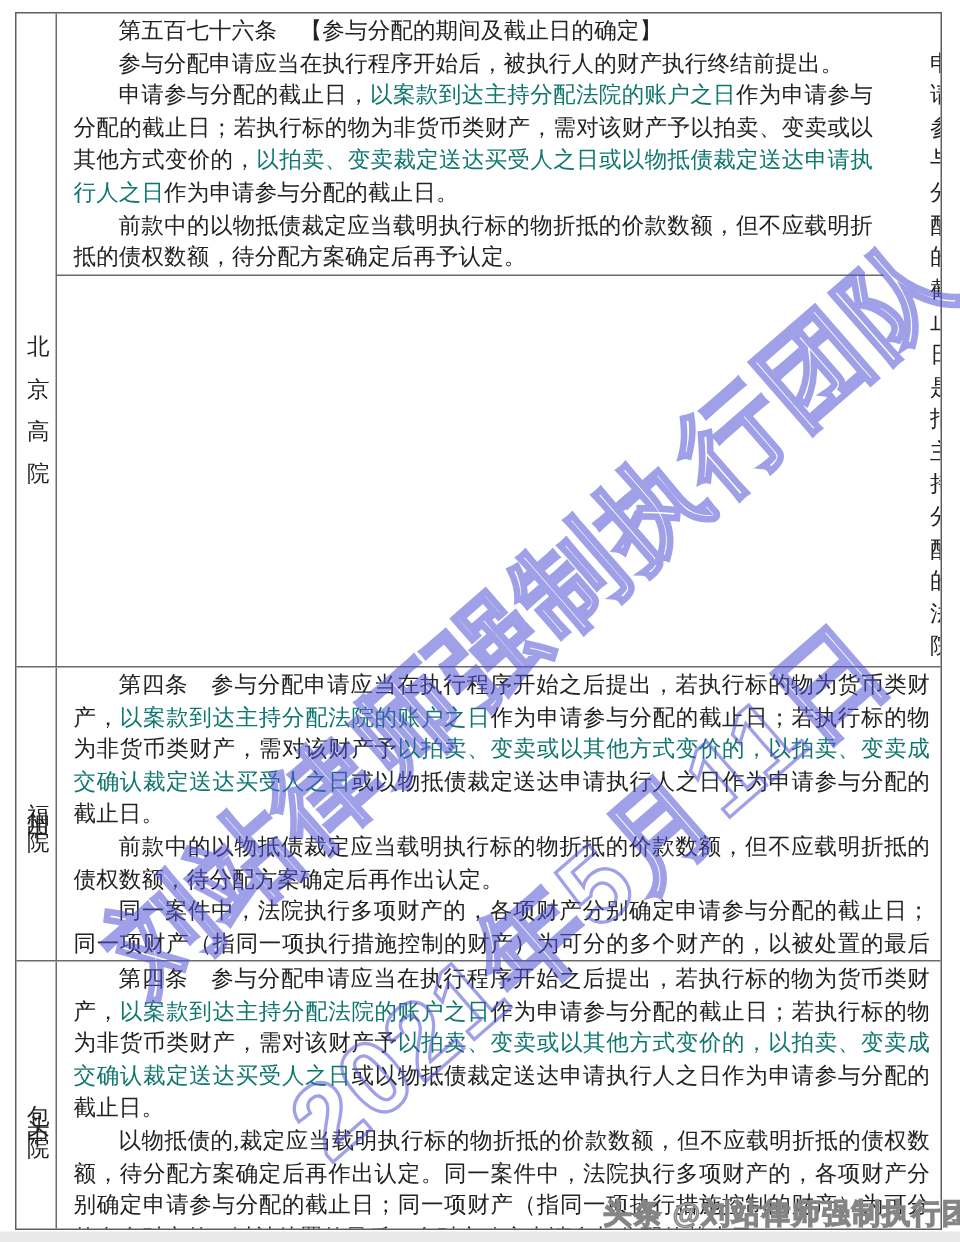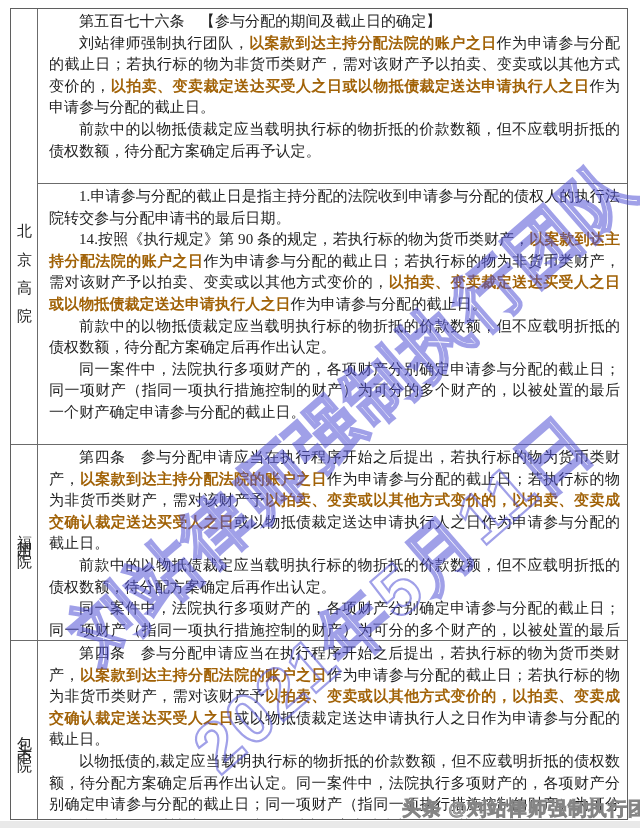--- a/index.html
+++ b/index.html
@@ -34,35 +34,35 @@
     writing-mode: vertical-rl;
     text-orientation: upright;
     font-size: 15px;
     color: #222222;
     line-height: 27px;
   }
   .gap-wide  { letter-spacing: 28px; transform: translateY(40px); }
   .gap-small { letter-spacing: 6px;  transform: translateY(-8px); }
   .gap-small2{ letter-spacing: 7px;  transform: translateY(8px); }
 
-  .content-cell { flex: 1; display: flex; flex-direction: column; overflow: hidden; }
+  .content-cell { flex: 1; display: flex; overflow: hidden; gap: 20px; }
   .section { padding: 2px 7px 0 11px; overflow: hidden; }
   .section.split { border-bottom: 1px solid #6b6b6b; }
   .sec-b1 { height: 175px; }
   .sec-fill { flex: 1; }
 
   .para {
     font-size: 15px;
     line-height: 21.6px;
     color: #222222;
     text-align: justify;
     text-indent: 2em;
     letter-spacing: 0.1px;
   }
-  .para .hl { color: #a16207; font-weight: bold; }
+  .para .hl { color: #0f766e; }
 
   
   .wm-diag {
     position: absolute;
     white-space: nowrap;
     font-family: "Liberation Sans", "DejaVu Sans", sans-serif;
     font-weight: bold;
     font-size: 70px;
     letter-spacing: 2px;
     color: transparent;
@@ -101,21 +101,22 @@
 
 <div class="doc">
 
   <div class="trow row-beijing">
     <div class="label-cell">
       <span class="court-text gap-wide">北京高院</span>
     </div>
     <div class="content-cell">
       <div class="section split sec-b1">
         <p class="para"><span>第五百七十六条　【参与分配的期间及截止日的确定】</span></p>
-        <p class="para"><span>刘站律师强制执行团队，</span><span class="hl">以案款到达主持分配法院的账户之日</span><span>作为申请参与分配的截止日；若执行标的物为非货币类财产，需对该财产予以拍卖、变卖或以其他方式变价的，</span><span class="hl">以拍卖、变卖裁定送达买受人之日或以物抵债裁定送达申请执行人之日</span><span>作为申请参与分配的截止日。</span></p>
+        <p class="para"><span>参与分配申请应当在执行程序开始后，被执行人的财产执行终结前提出。</span></p>
+        <p class="para"><span>申请参与分配的截止日，</span><span class="hl">以案款到达主持分配法院的账户之日</span><span>作为申请参与分配的截止日；若执行标的物为非货币类财产，需对该财产予以拍卖、变卖或以其他方式变价的，</span><span class="hl">以拍卖、变卖裁定送达买受人之日或以物抵债裁定送达申请执行人之日</span><span>作为申请参与分配的截止日。</span></p>
         <p class="para"><span>前款中的以物抵债裁定应当载明执行标的物折抵的价款数额，但不应载明折抵的债权数额，待分配方案确定后再予认定。</span></p>
       </div>
       <div class="section sec-fill">
         <p class="para"><span>1.申请参与分配的截止日是指主持分配的法院收到申请参与分配的债权人的执行法院转交参与分配申请书的最后日期。</span></p>
         <p class="para"><span>14.按照《执行规定》第 90 条的规定，若执行标的物为货币类财产，</span><span class="hl">以案款到达主持分配法院的账户之日</span><span>作为申请参与分配的截止日；若执行标的物为非货币类财产，需对该财产予以拍卖、变卖或以其他方式变价的，</span><span class="hl">以拍卖、变卖裁定送达买受人之日或以物抵债裁定送达申请执行人之日</span><span>作为申请参与分配的截止日。</span></p>
         <p class="para"><span>前款中的以物抵债裁定应当载明执行标的物折抵的价款数额，但不应载明折抵的债权数额，待分配方案确定后再作出认定。</span></p>
         <p class="para"><span>同一案件中，法院执行多项财产的，各项财产分别确定申请参与分配的截止日；同一项财产（指同一项执行措施控制的财产）为可分的多个财产的，以被处置的最后一个财产确定申请参与分配的截止日。</span></p>
       </div>
     </div>
   </div>

